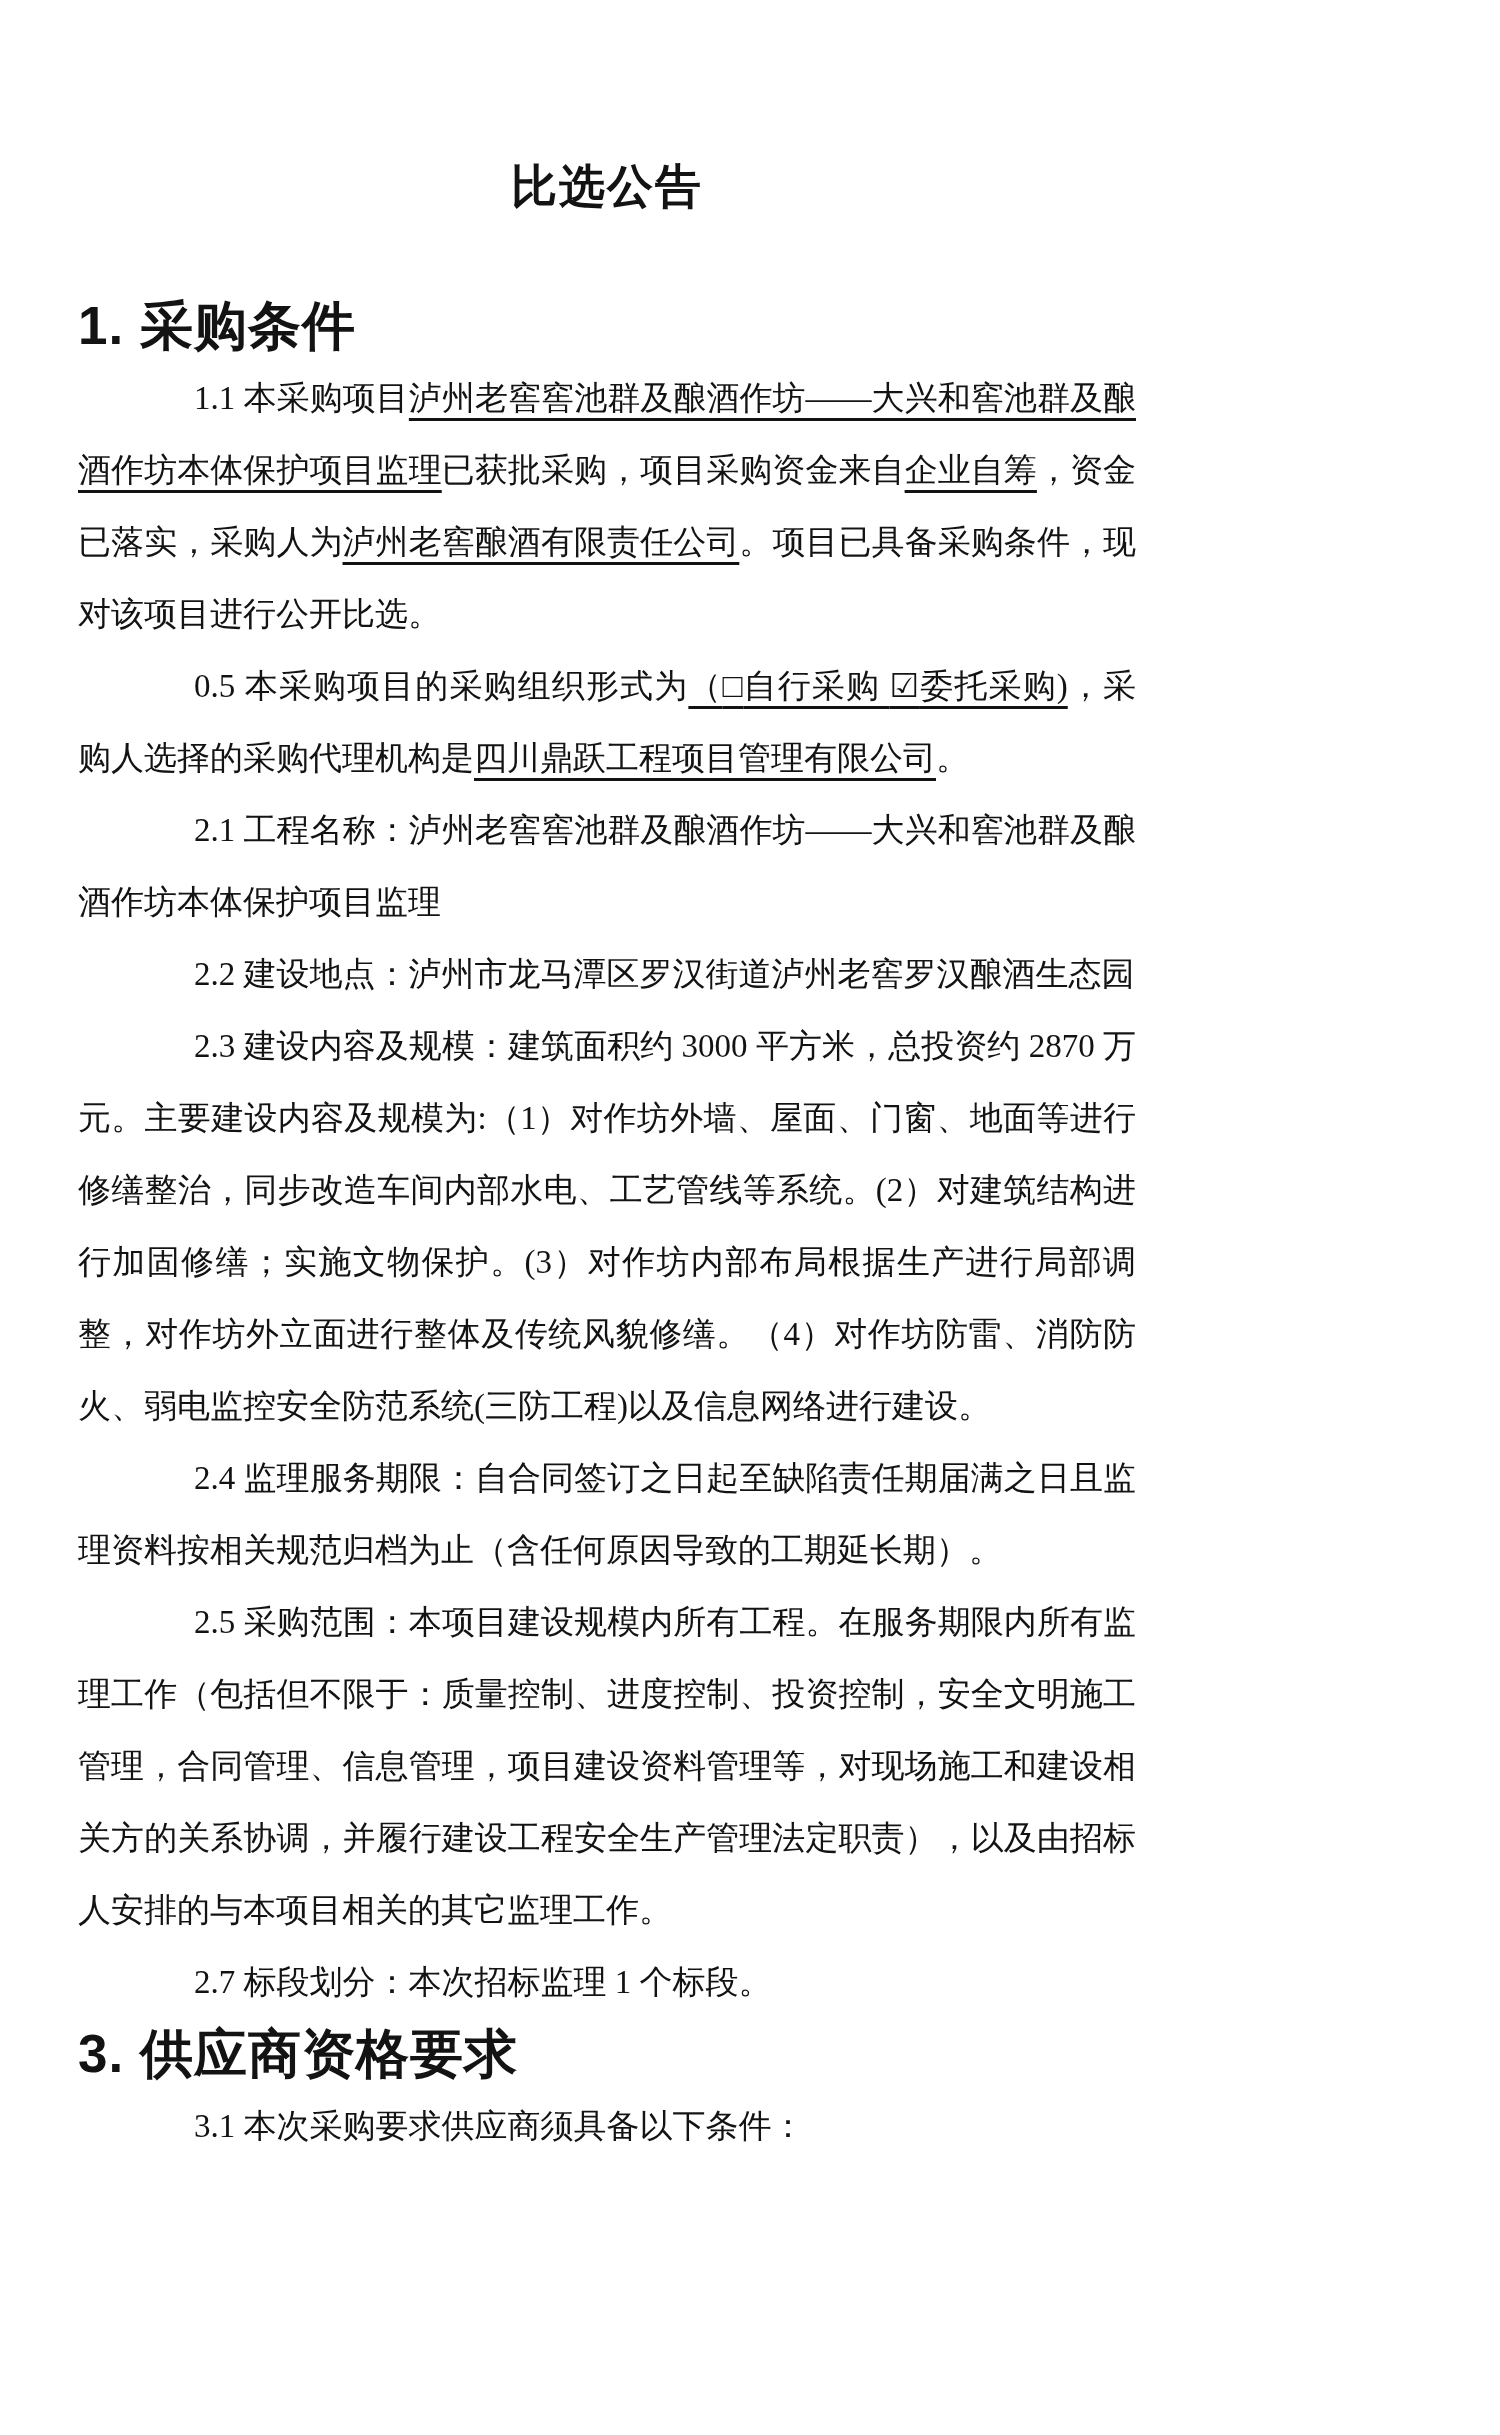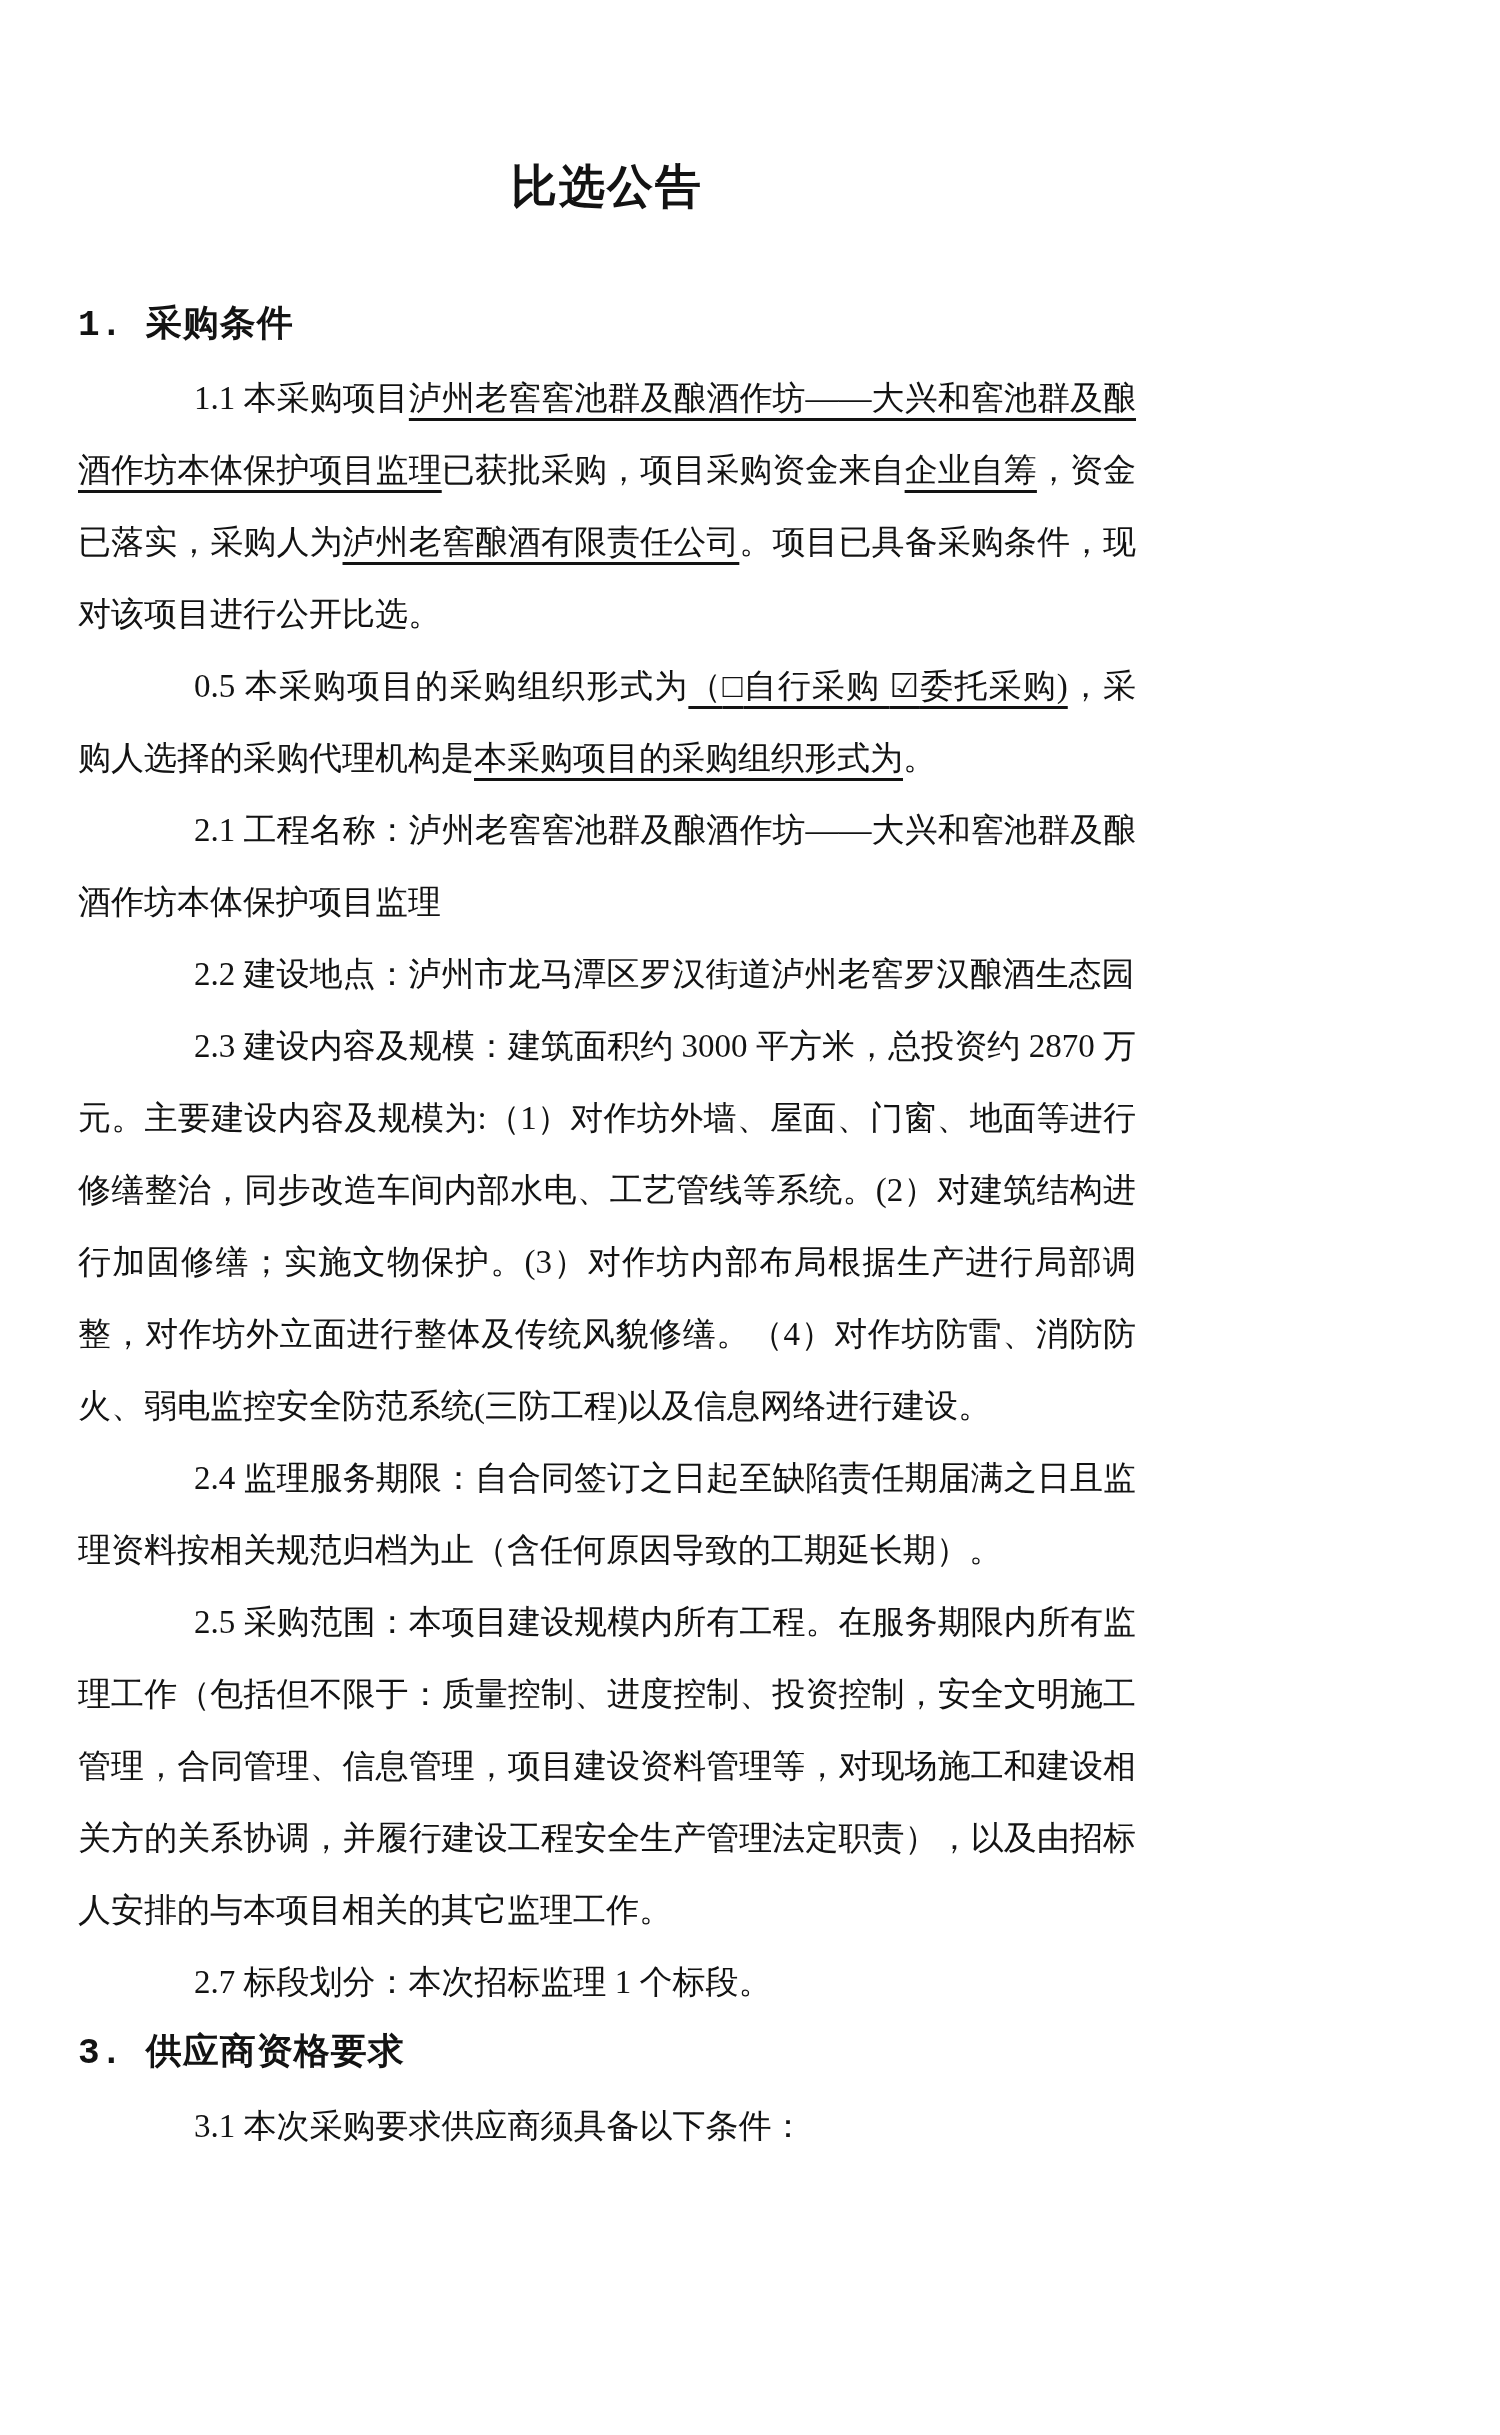--- a/index.html
+++ b/index.html
@@ -20,22 +20,22 @@
     font-family: "Liberation Sans", "DejaVu Sans", sans-serif;
     font-size: 46px;
     font-weight: 700;
     line-height: 72px;
     text-align: center;
     margin: 0 0 68px 0;
     letter-spacing: 2px;
   }
   p { margin: 0; }
   p.heading {
-    font-family: Liberation Mono, monospace;
-    font-size: 36px;
+    font-family: Liberation Sans, sans-serif;
+    font-size: 53px;
     font-weight: 700;
     line-height: 72px;
     text-indent: 0;
     letter-spacing: 1px;
   }
   p.paragraph {
     font-size: 33px;
     line-height: 72px;
     text-align: justify;
     text-indent: 116px;
@@ -47,21 +47,21 @@
   }
 </style>
 </head>
 <body>
 
 <div class="doc">
   <div class="title">比选公告</div>
   <div>
       <p class="heading"><span>1. 采购条件</span></p>
       <p class="paragraph"><span>1.1 本采购项目</span><span class="u">泸州老窖窖池群及酿酒作坊——大兴和窖池群及酿酒作坊本体保护项目监理</span><span>已获批采购，项目采购资金来自</span><span class="u">企业自筹</span><span>，资金已落实，采购人为</span><span class="u">泸州老窖酿酒有限责任公司</span><span>。项目已具备采购条件，现对该项目进行公开比选。</span></p>
-      <p class="paragraph"><span>0.5 本采购项目的采购组织形式为</span><span class="u">（</span><span class="u">□</span><span class="u">自行采购 </span><span class="u">☑</span><span class="u">委托采购)</span><span>，采购人选择的采购代理机构是</span><span class="u">本采购项目的采购组织形式为</span><span>。</span></p>
+      <p class="paragraph"><span>0.5 本采购项目的采购组织形式为</span><span class="u">（</span><span class="u">□</span><span class="u">自行采购 </span><span class="u">☑</span><span class="u">委托采购)</span><span>，采购人选择的采购代理机构是</span><span class="u">四川鼎跃工程项目管理有限公司</span><span>。</span></p>
       <p class="paragraph"><span>2.1 工程名称：泸州老窖窖池群及酿酒作坊——大兴和窖池群及酿酒作坊本体保护项目监理</span></p>
       <p class="paragraph"><span>2.2 建设地点：泸州市龙马潭区罗汉街道泸州老窖罗汉酿酒生态园</span></p>
       <p class="paragraph"><span>2.3 建设内容及规模：建筑面积约 3000 平方米，总投资约 2870 万元。主要建设内容及规模为:（1）对作坊外墙、屋面、门窗、地面等进行修缮整治，同步改造车间内部水电、工艺管线等系统。(2）对建筑结构进行加固修缮；实施文物保护。(3）对作坊内部布局根据生产进行局部调整，对作坊外立面进行整体及传统风貌修缮。（4）对作坊防雷、消防防火、弱电监控安全防范系统(三防工程)以及信息网络进行建设。</span></p>
       <p class="paragraph"><span>2.4 监理服务期限：自合同签订之日起至缺陷责任期届满之日且监理资料按相关规范归档为止（含任何原因导致的工期延长期）。</span></p>
       <p class="paragraph"><span>2.5 采购范围：本项目建设规模内所有工程。在服务期限内所有监理工作（包括但不限于：质量控制、进度控制、投资控制，安全文明施工管理，合同管理、信息管理，项目建设资料管理等，对现场施工和建设相关方的关系协调，并履行建设工程安全生产管理法定职责），以及由招标人安排的与本项目相关的其它监理工作。</span></p>
       <p class="paragraph"><span>2.7 标段划分：本次招标监理 1 个标段。</span></p>
       <p class="heading"><span>3. 供应商资格要求</span></p>
       <p class="paragraph"><span>3.1 本次采购要求供应商须具备以下条件：</span></p>
     </div>
 </div>

